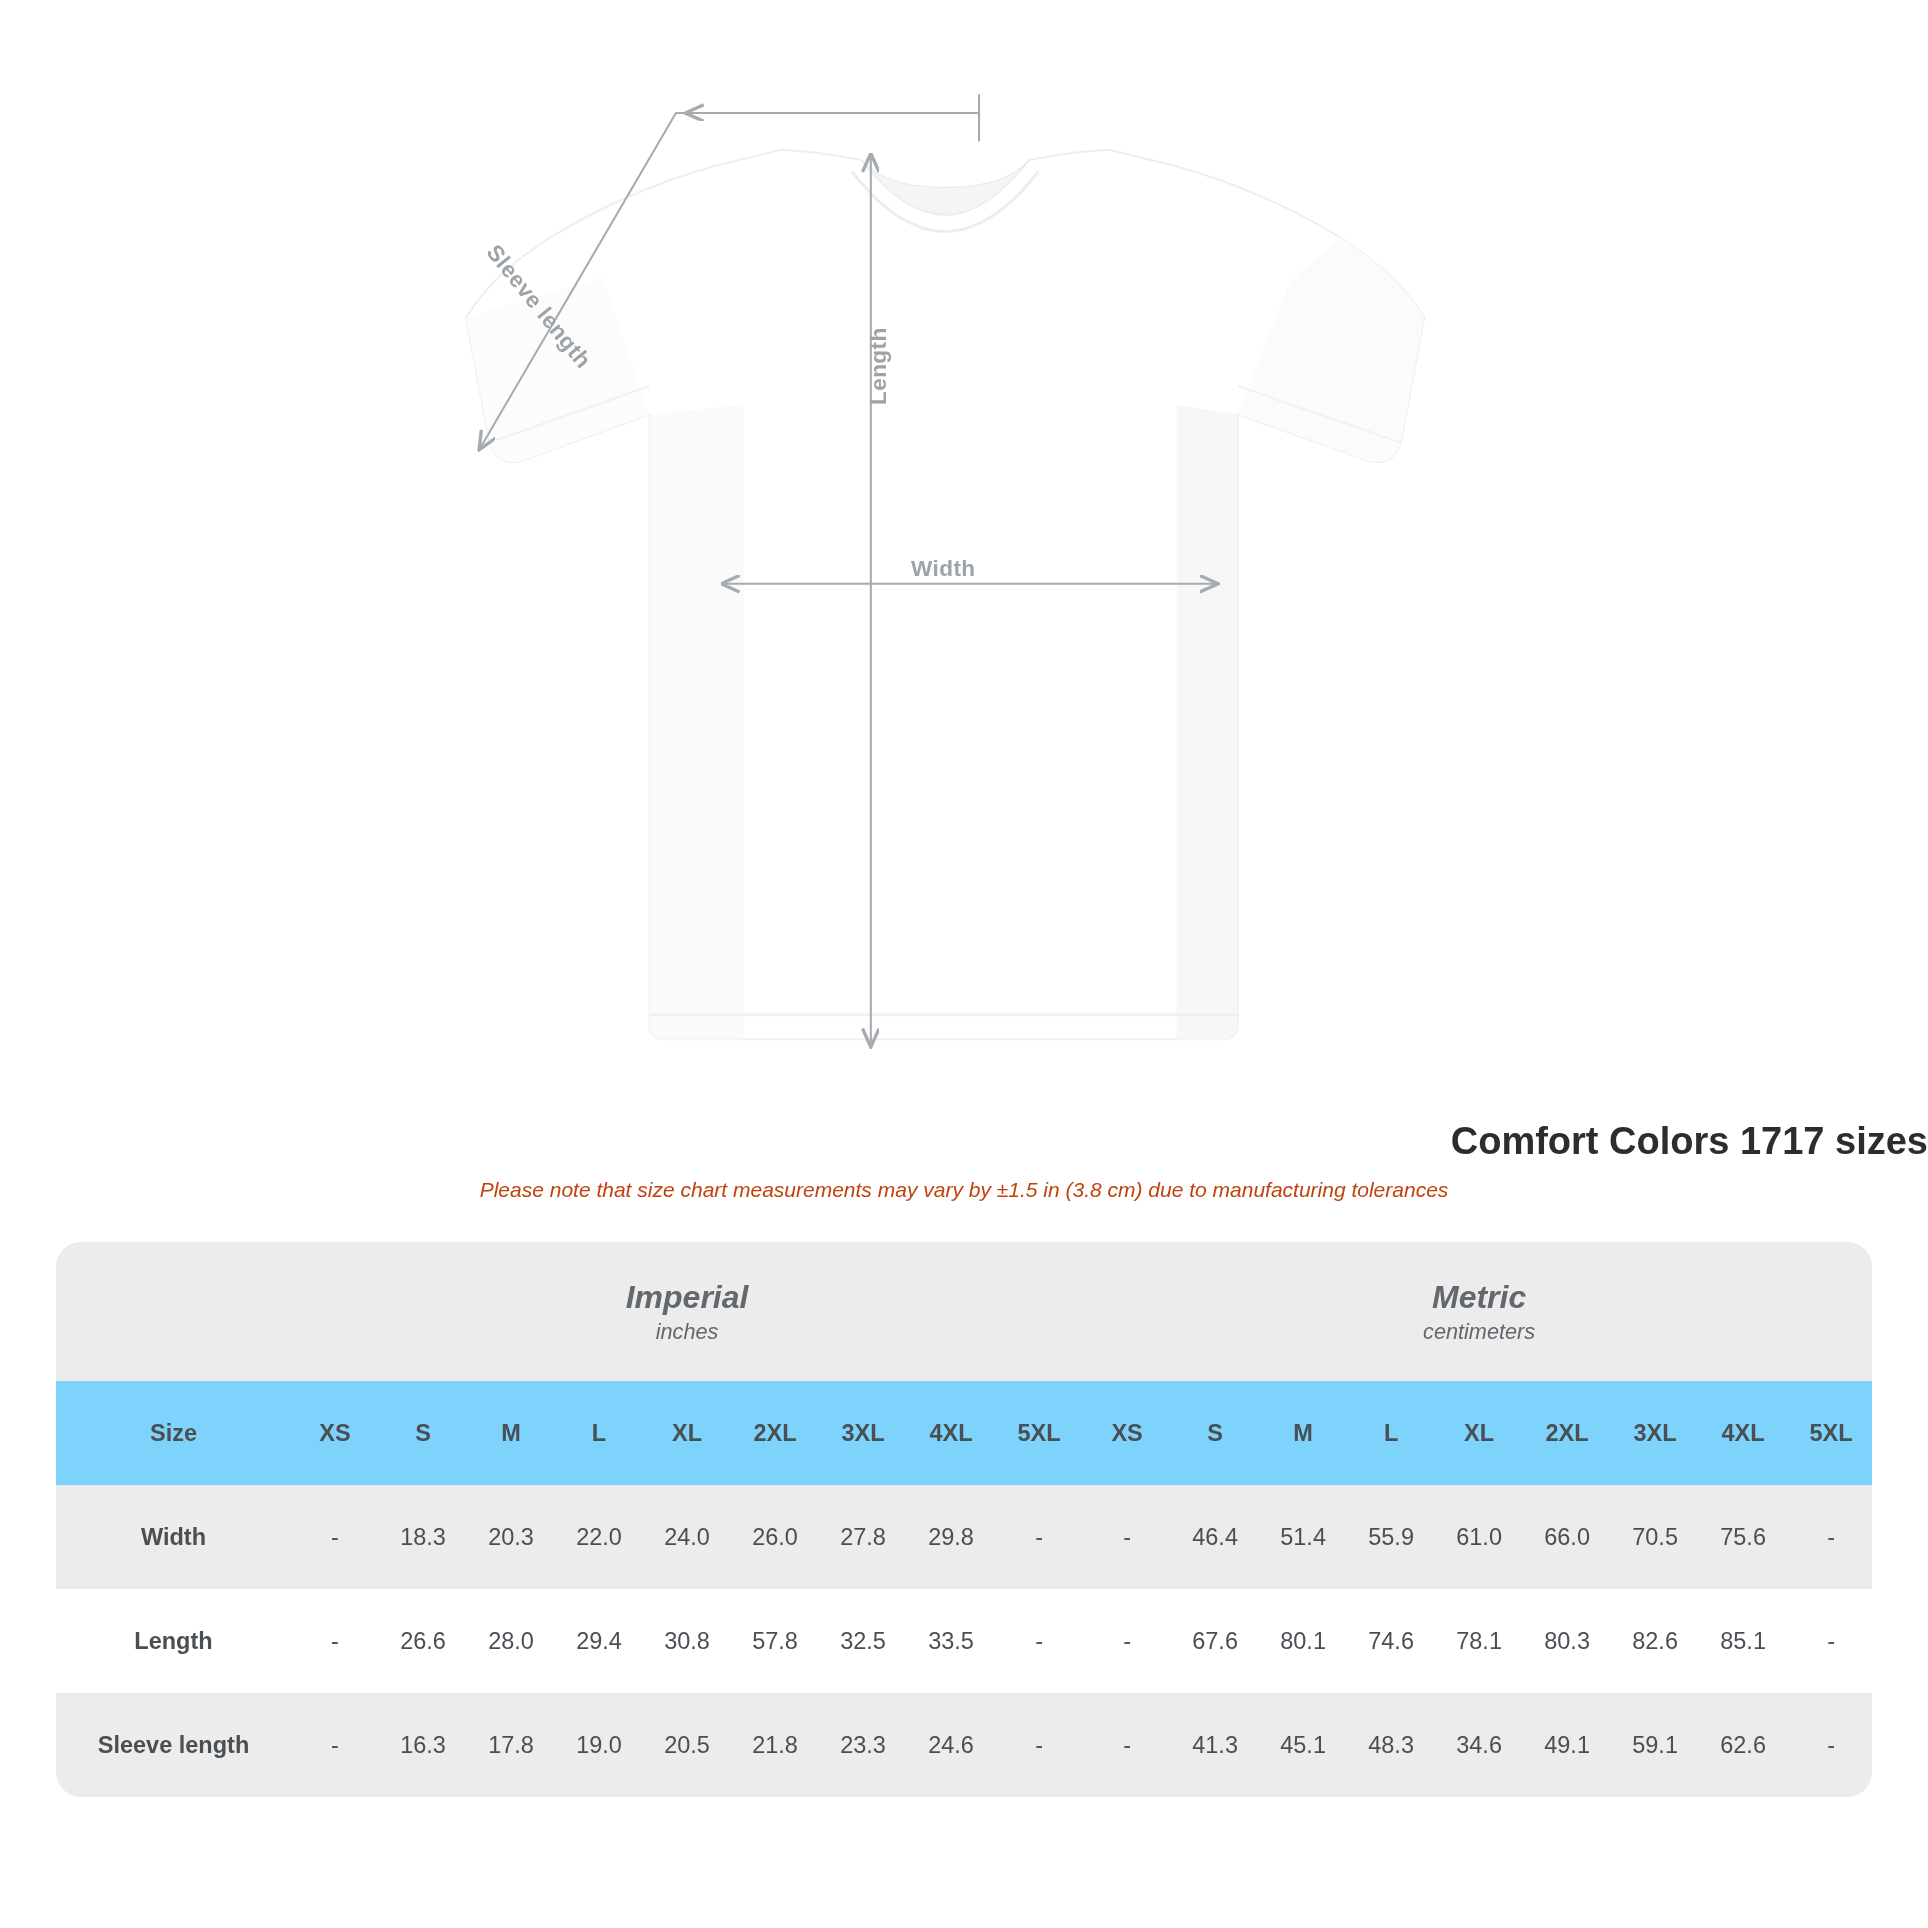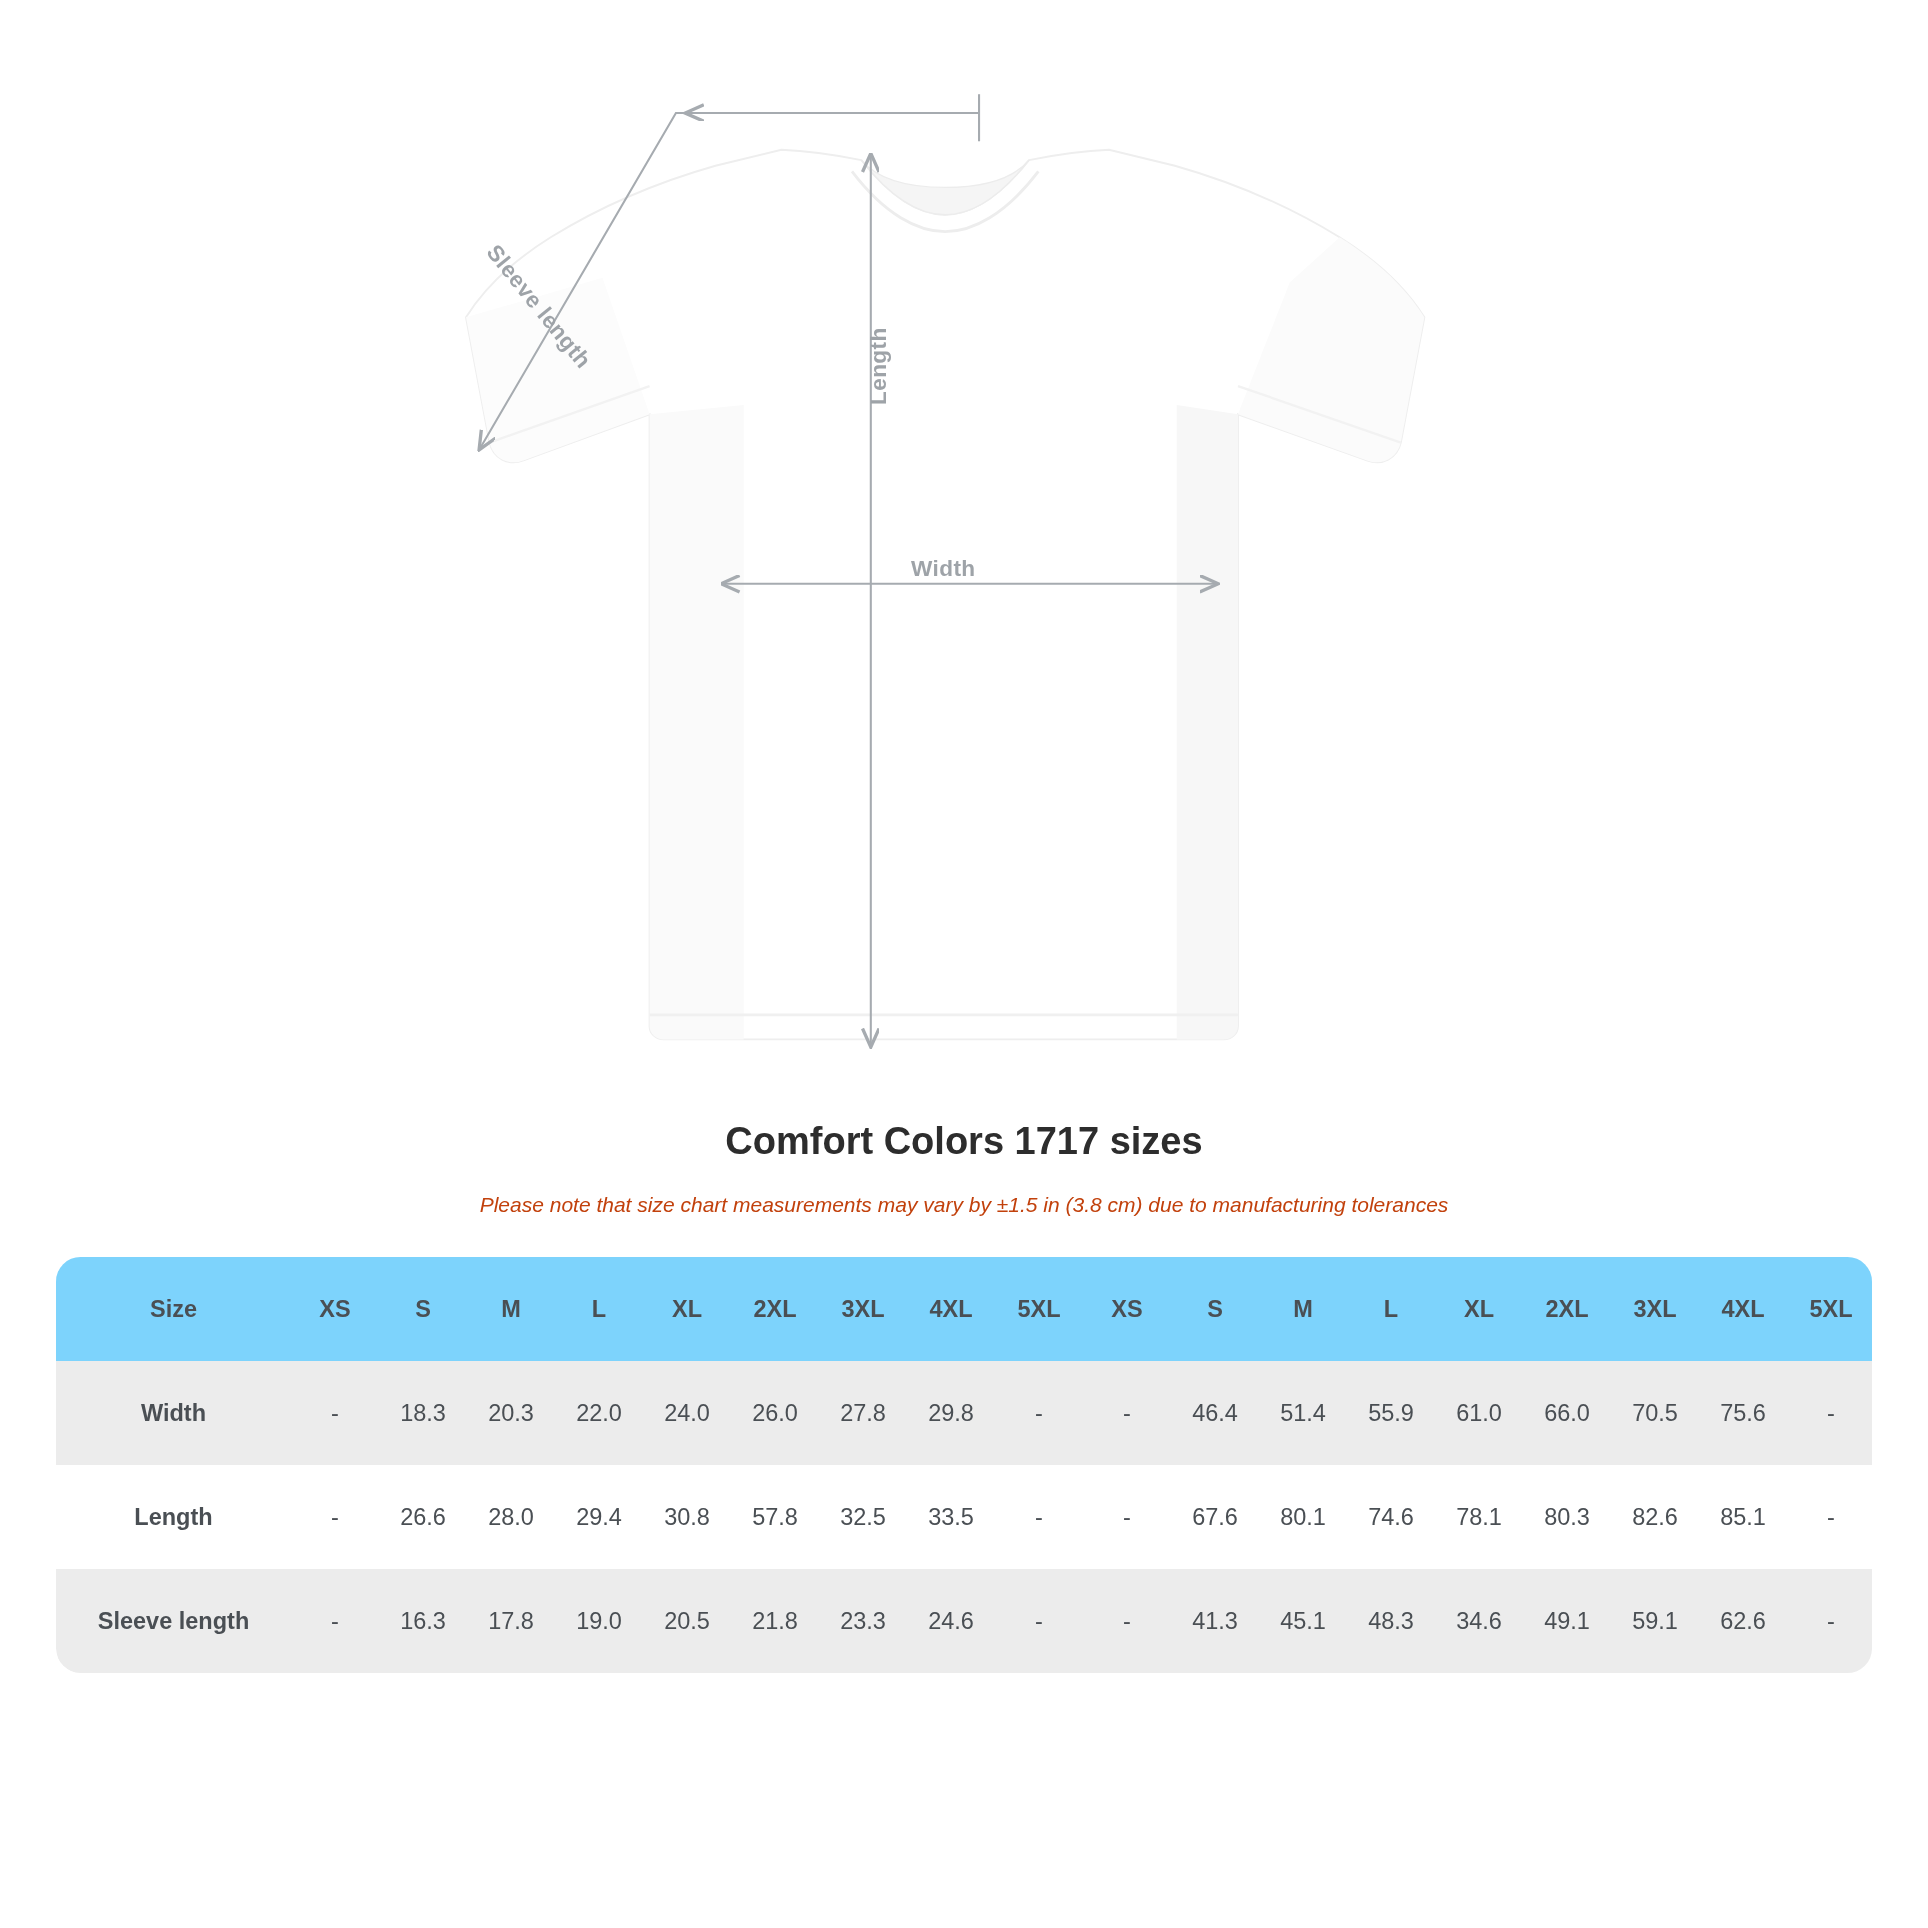--- a/index.html
+++ b/index.html
@@ -58,21 +58,22 @@
 
   
   .title-block {
     text-align: center;
     margin-top: 9.4px;
   }
   .chart-title {
     font-size: 38px;
     font-weight: bold;
     color: #2d2d2d;
-    margin: 0 0 30px 0;
+    margin: 0 0 15px 0;
+    text-align: right;
   }
   .chart-note {
     font-size: 21px;
     font-style: italic;
     color: #c2410c;
     margin: 0;
   }
 
   
   .table-wrap {
@@ -251,20 +252,31 @@
           <col class="data-col">
           <col class="data-col">
           <col class="data-col">
           <col class="data-col">
         <col class="data-col">
           <col class="data-col">
           <col class="data-col">
           <col class="data-col">
       </colgroup>
       <tbody>
+        <tr class="unit-row">
+          <td></td>
+          <td colspan="9">
+            <div class="unit-name">Imperial</div>
+            <div class="unit-sub">inches</div>
+          </td>
+          <td colspan="9">
+            <div class="unit-name">Metric</div>
+            <div class="unit-sub">centimeters</div>
+          </td>
+        </tr>
 
         <tr class="head-row">
           <td class="rowlabel">Size</td>
           <td>XS</td>
           <td>S</td>
           <td>M</td>
           <td>L</td>
           <td>XL</td>
           <td>2XL</td>
           <td>3XL</td>

